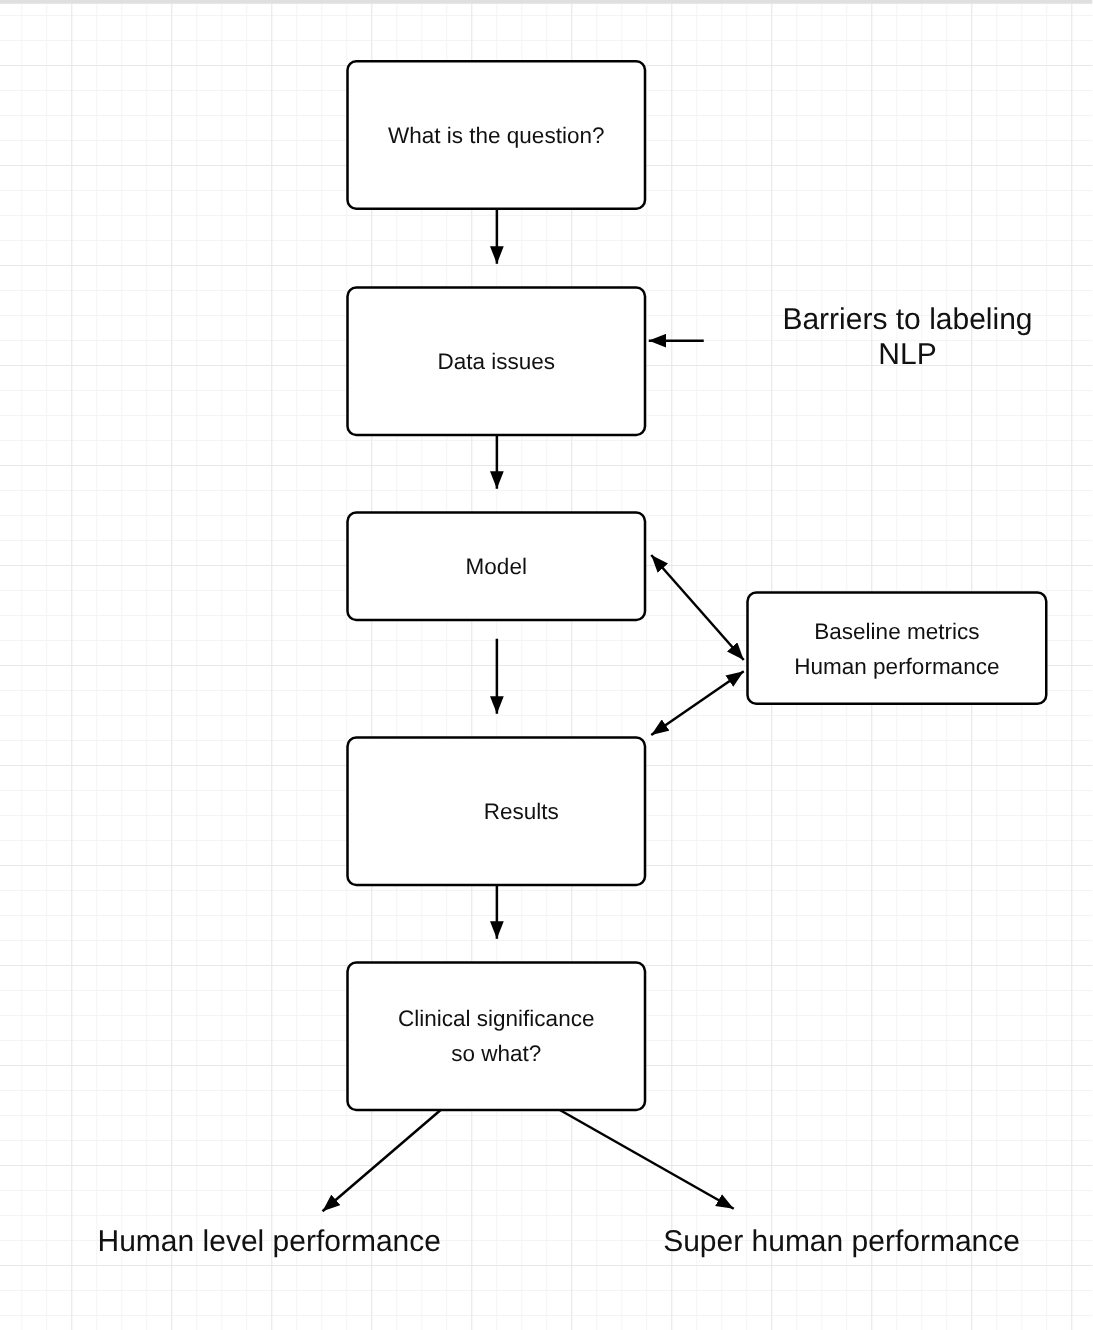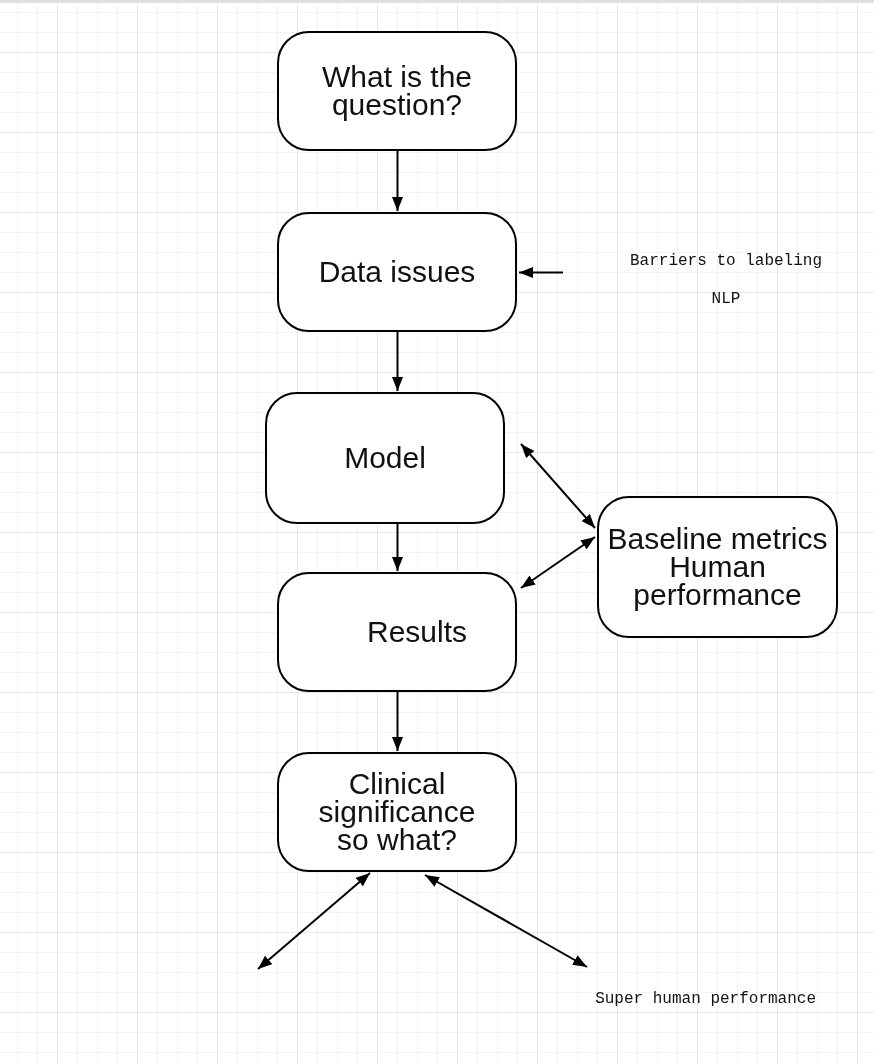--- a/index.html
+++ b/index.html
@@ -25,46 +25,46 @@
     left: 0; top: 0;
     width: 100%; height: 3px;
     background: #dfdfdf;
   }
 
   .node {
     position: absolute;
     box-sizing: border-box;
     background: #ffffff;
     border: 2px solid #000000;
-    border-radius: 32px;
+    border-radius: 8px;
     display: flex;
     align-items: center;
     justify-content: center;
     text-align: center;
-    font-size: 30px;
+    font-size: 18px;
     line-height: 28px;
     color: #111111;
     white-space: pre-line;
+    margin-top: 17px;
   }
 
   .node-question    { left: 277px; top:  31px; width: 240px; height: 120px; }
   .node-data-issues { left: 277px; top: 212px; width: 240px; height: 120px; }
-  .node-model       { left: 265px; top: 392px; width: 240px; height: 132px; }
-  .node-baseline    { left: 597px; top: 496px; width: 241px; height: 142px; }
+  .node-model       { left: 277px; top: 392px; width: 240px; height: 88px; }
+  .node-baseline    { left: 597px; top: 456px; width: 241px; height: 91px; }
   .node-results     { left: 277px; top: 572px; width: 240px; height: 120px; padding-left: 40px; }
   .node-clinical    { left: 277px; top: 752px; width: 240px; height: 120px; }
 
   .floating-label {
     position: absolute;
-    font-size: 16px;
-    line-height: 38px;
+    font-size: 24px;
+    line-height: 28px;
     color: #111111;
     text-align: center;
     white-space: pre-line;
-    font-family: Liberation Mono, monospace;
   }
   .label-barriers    { left: 612px; top: 242px; width: 228px; }
   .label-human-level { left:  78px; top: 980px; width: 280px; text-align: left; }
   .label-super-human { left: 524px; top: 980px; width: 292px; text-align: right; }
 
   .connector-layer {
     position: absolute;
     left: 0; top: 0;
     width: 874px; height: 1064px;
   }
@@ -112,16 +112,17 @@
 Human performance</div>
 
   <div class="node node-results">Results</div>
 
   <div class="node node-clinical">Clinical significance
 so what?</div>
 
   <div class="floating-label label-barriers">Barriers to labeling
 NLP</div>
 
+  <div class="floating-label label-human-level">Human level performance</div>
 
   <div class="floating-label label-super-human">Super human performance</div>
 
 </div>
 
 </body></html>

